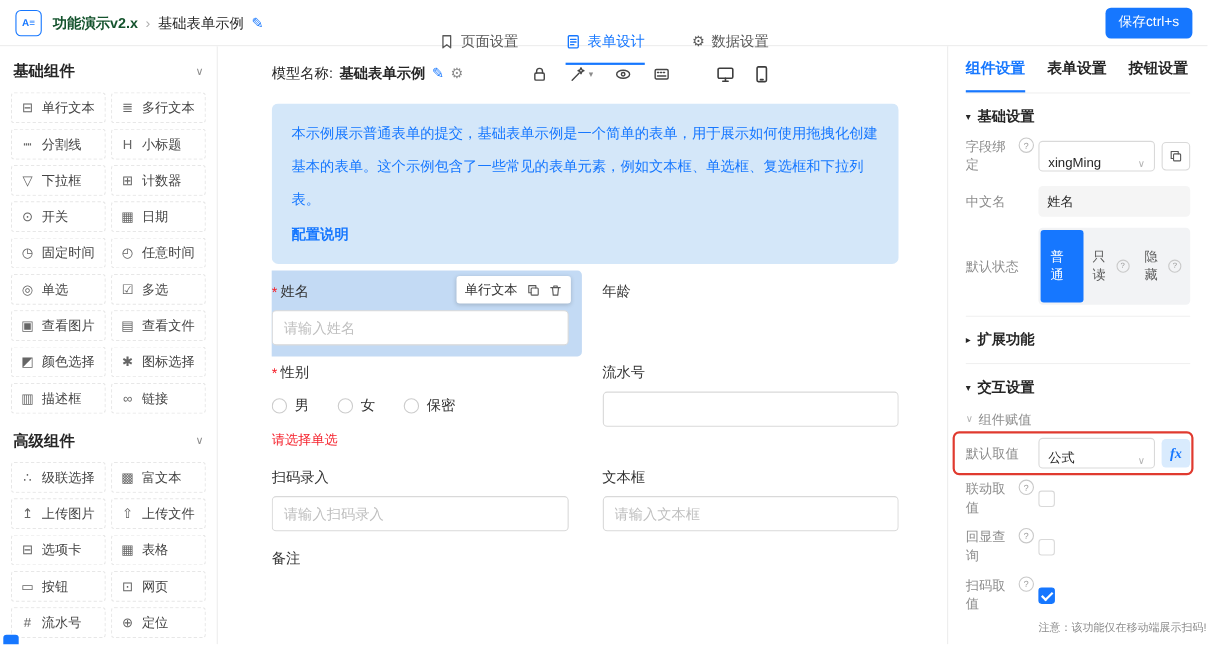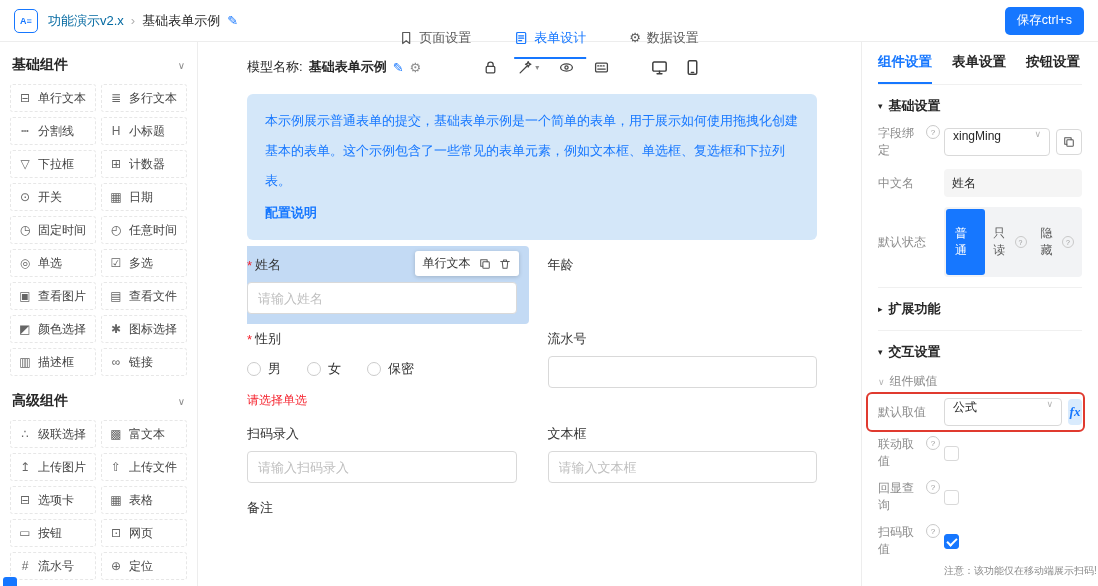--- a/index.html
+++ b/index.html
@@ -3,21 +3,21 @@
 <meta charset="utf-8">
 <style>
   html,body{margin:0;padding:0}
   body{font-family:"Liberation Sans","DejaVu Sans",sans-serif;background:#fff}
   .app{position:relative;width:1098px;height:586px;overflow:hidden;background:#fff;color:#262626}
 
   
   .topbar{height:42px;display:flex;align-items:center;padding:0 14px;border-bottom:1px solid #ededed;position:relative;box-sizing:border-box;background:#fff}
   .logo{width:22px;height:22px;border:1.6px solid #1677ff;border-radius:5px;color:#1677ff;font-size:9px;font-weight:700;display:flex;align-items:center;justify-content:center;flex:none}
   .crumbs{display:flex;align-items:center;gap:7px;margin-left:10px;font-size:13px}
-  .crumb-app{font-weight:400;color:#0369a1;cursor:pointer}
+  .crumb-app{font-weight:700;color:#14532d;cursor:pointer}
   .crumb-sep{color:#b0b0b0;font-size:13px}
   .crumb-page{color:#262626}
   .crumb-edit{color:#1677ff;font-size:13px;cursor:pointer}
   .top-tabs{position:absolute;left:50%;top:18px;transform:translateX(-50%);height:100%;display:flex;gap:43px}
   .top-tab{display:flex;align-items:center;gap:6px;font-size:13px;color:#595959;height:100%;box-sizing:border-box;border-bottom:2px solid transparent;cursor:pointer;white-space:nowrap}
   .top-tab.active{color:#1677ff;border-bottom-color:#1677ff;font-weight:400}
   .top-tab svg{display:block}
   .save-btn{margin-left:auto;background:#1677ff;color:#fff;border:none;border-radius:5px;height:28px;padding:0 12px;font-size:12.5px;cursor:pointer;white-space:nowrap}
 
   
@@ -69,33 +69,33 @@
   .ptabs{display:flex;gap:20px;height:42px;border-bottom:1px solid #f0f0f0}
   .ptab{display:flex;align-items:center;font-size:13.5px;color:#262626;border-bottom:2px solid transparent;cursor:pointer;font-weight:700}
   .ptab.active{color:#1677ff;border-bottom-color:#1677ff;font-weight:700}
   .psec{display:flex;align-items:center;gap:6px;padding:12px 0 10px;font-size:13px;font-weight:700;color:#262626;cursor:pointer}
   .psec.bt{border-top:1px solid #f0f0f0;margin-top:2px}
   .caret{font-size:9px;color:#262626}
   .psub{display:flex;align-items:center;gap:5px;font-size:12px;color:#8c8c8c;padding:2px 0 8px;cursor:pointer}
   .prow{display:flex;align-items:center;margin-bottom:10px}
   .plabel{width:66px;flex:none;font-size:12px;color:#8c8c8c;display:flex;align-items:flex-start;gap:2px;box-sizing:border-box;padding-right:4px}
   .pctrl{flex:1;display:flex;align-items:center;gap:6px;min-width:0}
-  .pselect{flex:1;height:28px;border:1px solid #d9d9d9;border-radius:4px;display:flex;align-items:flex-start;justify-content:space-between;padding:0 8px;font-size:12px;color:#262626;background:#fff;box-sizing:border-box;cursor:pointer;min-width:0}
+  .pselect{flex:1;height:28px;border:1px solid #d9d9d9;border-radius:4px;display:flex;align-items:flex-end;justify-content:space-between;padding:0 8px;font-size:12px;color:#262626;background:#fff;box-sizing:border-box;cursor:pointer;min-width:0}
   .chev{color:#b3b3b3;font-size:9px}
   .sq-btn{width:26px;height:26px;flex:none;border:1px solid #d9d9d9;border-radius:4px;background:#fff;display:flex;align-items:center;justify-content:center;color:#595959;cursor:pointer;box-sizing:border-box}
   .pinput{flex:1;height:28px;background:#f5f5f5;border:none;border-radius:4px;padding:0 8px;font-size:12px;color:#262626;box-sizing:border-box;outline:none;min-width:0}
   .seg{display:inline-flex;background:#f2f3f5;border-radius:4px;padding:2px;gap:2px;font-size:12px;align-items:center}
   .seg-on{background:#1677ff;color:#fff;border-radius:3px;padding:16px 9px;cursor:pointer}
   .seg-off{color:#595959;padding:3px 6px;display:flex;align-items:center;gap:2px;cursor:pointer}
   .info{width:12px;height:12px;flex:none;border:1px solid #c9c9c9;border-radius:50%;font-size:8px;color:#999;display:inline-flex;align-items:center;justify-content:center;cursor:help}
   .info.tiny{width:10px;height:10px;font-size:7px}
   .cb{width:15px;height:15px;flex:none;border:1px solid #d9d9d9;border-radius:3px;background:#fff;position:relative;cursor:pointer;box-sizing:border-box}
   .cb.checked{background:#1677ff;border-color:#1677ff}
   .cb.checked::after{content:"";position:absolute;left:4px;top:1px;width:4px;height:8px;border:solid #fff;border-width:0 2px 2px 0;transform:rotate(45deg)}
-  .fx-btn{width:14px;height:26px;flex:none;background:#d9ebfd;border:none;border-radius:4px;color:#1677ff;font-family:"Liberation Serif","DejaVu Serif",serif;font-style:italic;font-weight:700;font-size:13px;display:flex;align-items:center;justify-content:center;cursor:pointer}
+  .fx-btn{width:26px;height:26px;flex:none;background:#d9ebfd;border:none;border-radius:4px;color:#1677ff;font-family:"Liberation Serif","DejaVu Serif",serif;font-style:italic;font-weight:700;font-size:13px;display:flex;align-items:center;justify-content:center;cursor:pointer}
   .pnote{font-size:10px;color:#8c8c8c;margin:-4px 0 10px 66px;white-space:nowrap}
   .ann{position:relative;margin-bottom:10px}
   .ann .prow{margin-bottom:0}
   .red-box{position:absolute;left:-12px;right:-3px;top:-6px;bottom:-6px;border:2px solid #e03a2f;border-radius:6px;pointer-events:none}
   .chip{position:absolute;left:3px;bottom:-3px;width:14px;height:12px;background:#1677ff;border-radius:3px;cursor:pointer}
 </style>
 </head>
 <body>
 
 <div class="app">

